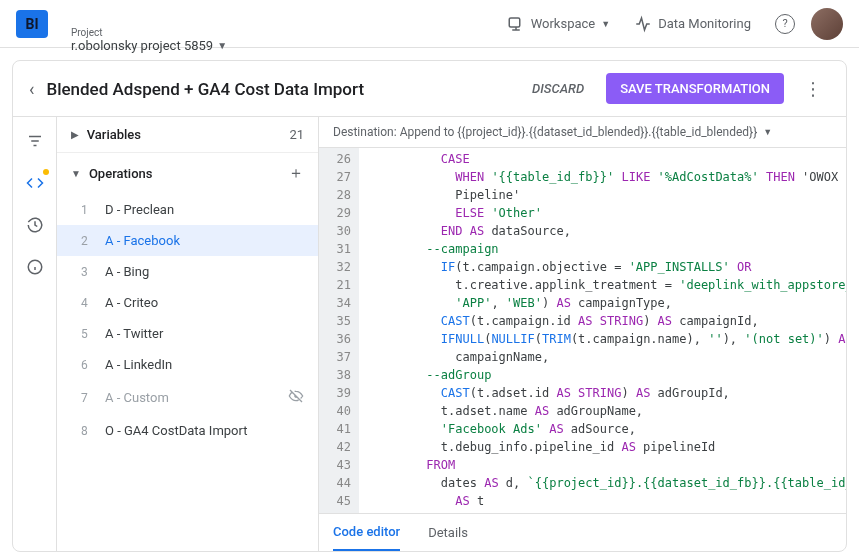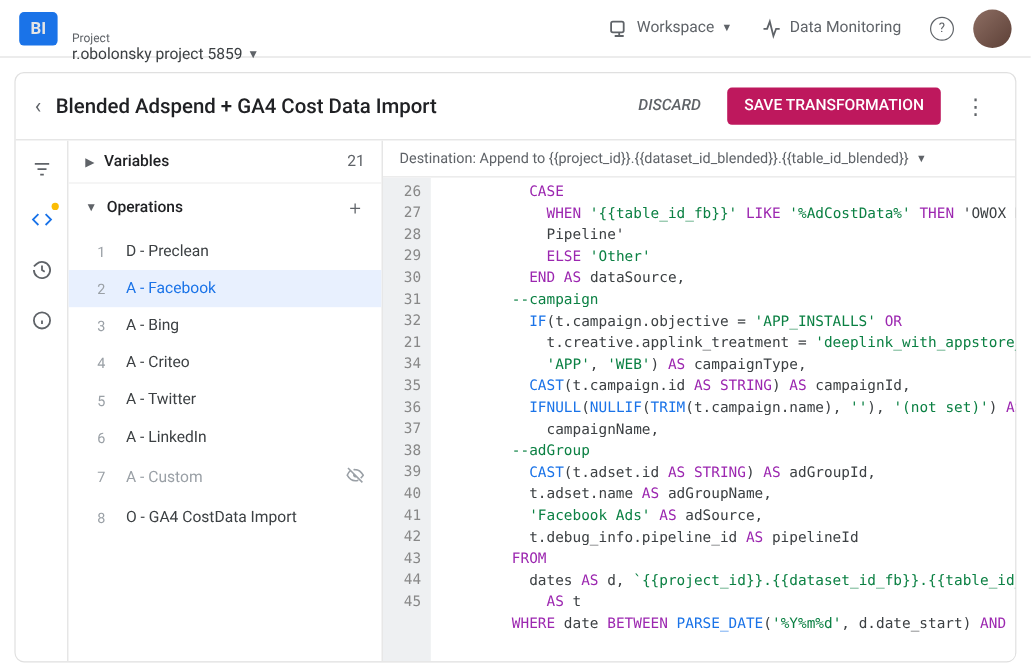--- a/index.html
+++ b/index.html
@@ -1,38 +1,38 @@
 <!DOCTYPE html>
 <html><head>
 <meta charset="utf-8">
 <style>
 * { margin: 0; padding: 0; box-sizing: border-box; }
 body { font-family: -apple-system, BlinkMacSystemFont, "Segoe UI", Roboto, sans-serif; background: #fff; color: #3c4043; width: 859px; height: 555px; overflow: hidden; position: relative; }
 
 
 .topbar { display: flex; align-items: center; height: 48px; padding: 0 16px; border-bottom: 1px solid #e0e0e0; }
-.logo { width: 32px; height: 28px; background: #1a73e8; color: #e5e5e5; border-radius: 4px; display: flex; align-items: center; justify-content: center; font-weight: bold; font-size: 14px; margin-right: 12px; }
+.logo { width: 32px; height: 28px; background: #1a73e8; color: #0f172a; border-radius: 4px; display: flex; align-items: center; justify-content: center; font-weight: bold; font-size: 14px; margin-right: 23px; }
 .proj-block { display: flex; flex-direction: column; margin-top: 33px; }
 .proj-label { font-size: 10px; color: #5f6368; }
 .proj-name { font-size: 13px; color: #3c4043; display: flex; align-items: center; gap: 4px; }
 .spacer { flex: 1; }
 .top-center { display: flex; align-items: center; gap: 24px; }
 .top-item { display: flex; align-items: center; gap: 6px; font-size: 13px; color: #5f6368; cursor: pointer; }
 .top-right { display: flex; align-items: center; gap: 16px; margin-left: 24px; }
 .avatar { width: 32px; height: 32px; border-radius: 50%; background: linear-gradient(135deg,#8d6e63,#5d4037); }
 .help-icon { width: 20px; height: 20px; border: 1.5px solid #5f6368; border-radius: 50%; display: flex; align-items: center; justify-content: center; font-size: 11px; color: #5f6368; }
 
 
 .card { margin: 12px; border: 1px solid #e0e0e0; border-radius: 8px; height: 492px; display: flex; flex-direction: column; overflow: hidden; }
 .title-row { display: flex; align-items: center; padding: 12px 16px; gap: 12px; border-bottom: 1px solid #e0e0e0; }
 .back-ch { font-size: 18px; color: #5f6368; cursor: pointer; }
 .title { font-size: 17px; font-weight: 500; color: #202124; }
 .actions { display: flex; align-items: center; gap: 12px; }
 .btn-text { font-size: 13px; color: #5f6368; font-weight: 500; cursor: pointer; padding: 6px 10px; font-style: italic; }
-.btn-primary { background: #be185d; color: #fff; border-radius: 4px; padding: 8px 14px; font-size: 13px; font-weight: 500; cursor: pointer; }
+.btn-primary { background: #8b5cf6; color: #fff; border-radius: 4px; padding: 8px 14px; font-size: 13px; font-weight: 500; cursor: pointer; }
 .kebab { font-size: 18px; color: #5f6368; cursor: pointer; padding: 4px 8px; }
 
 
 .body-split { display: flex; flex: 1; overflow: hidden; }
 .rail { width: 44px; border-right: 1px solid #e0e0e0; display: flex; flex-direction: column; align-items: center; padding-top: 12px; gap: 18px; }
 .rail-ico { width: 24px; height: 24px; display: flex; align-items: center; justify-content: center; color: #5f6368; cursor: pointer; position: relative; }
 .rail-ico.active { color: #1a73e8; }
 .rail-dot { position: absolute; top: -2px; right: -2px; width: 6px; height: 6px; background: #fbbc04; border-radius: 50%; }
 
 .left-panel { width: 262px; border-right: 1px solid #e0e0e0; overflow-y: auto; }
@@ -220,15 +220,19 @@
             <div>41</div>
             <div></div>
             <div>42</div>
             <div>43</div>
             <div>44</div>
             <div></div>
             <div>45</div>
           </div>
         <div class="code" id="code"><div>        <span class="kw">CASE</span></div><div>          <span class="kw">WHEN</span> <span class="str">'{{table_id_fb}}'</span> <span class="kw">LIKE</span> <span class="str">'%AdCostData%'</span> <span class="kw">THEN</span> 'OWOX BI</div><div>          Pipeline'</div><div>          <span class="kw">ELSE</span> <span class="str">'Other'</span></div><div>        <span class="kw">END</span> <span class="kw">AS</span> dataSource,</div><div><span class="cm">      --campaign</span></div><div>        <span class="fn">IF</span>(t.campaign.objective = <span class="str">'APP_INSTALLS'</span> <span class="kw">OR</span></div><div>          t.creative.applink_treatment = <span class="str">'deeplink_with_appstore_fallback'</span>,</div><div>          <span class="str">'APP'</span>, <span class="str">'WEB'</span>) <span class="kw">AS</span> campaignType,</div><div>        <span class="fn">CAST</span>(t.campaign.id <span class="kw">AS</span> <span class="kw">STRING</span>) <span class="kw">AS</span> campaignId,</div><div>        <span class="fn">IFNULL</span>(<span class="fn">NULLIF</span>(<span class="fn">TRIM</span>(t.campaign.name), <span class="str">''</span>), <span class="str">'(not set)'</span>) <span class="kw">AS</span></div><div>          campaignName,</div><div><span class="cm">      --adGroup</span></div><div>        <span class="fn">CAST</span>(t.adset.id <span class="kw">AS</span> <span class="kw">STRING</span>) <span class="kw">AS</span> adGroupId,</div><div>        t.adset.name <span class="kw">AS</span> adGroupName,</div><div>        <span class="str">'Facebook Ads'</span> <span class="kw">AS</span> adSource,</div><div>        t.debug_info.pipeline_id <span class="kw">AS</span> pipelineId</div><div>      <span class="kw">FROM</span></div><div>        dates <span class="kw">AS</span> d, <span class="str">`{{project_id}}.{{dataset_id_fb}}.{{table_id_fb}}`</span></div><div>          <span class="kw">AS</span> t</div><div>      <span class="kw">WHERE</span> date <span class="kw">BETWEEN</span> <span class="fn">PARSE_DATE</span>(<span class="str">'%Y%m%d'</span>, d.date_start) <span class="kw">AND</span></div></div>
       </div>
+      <div class="tabs-row">
+        <div class="tab active">Code editor</div>
+        <div class="tab">Details</div>
+      </div>
     </div>
   </div>
 </div>
 
 </body></html>

